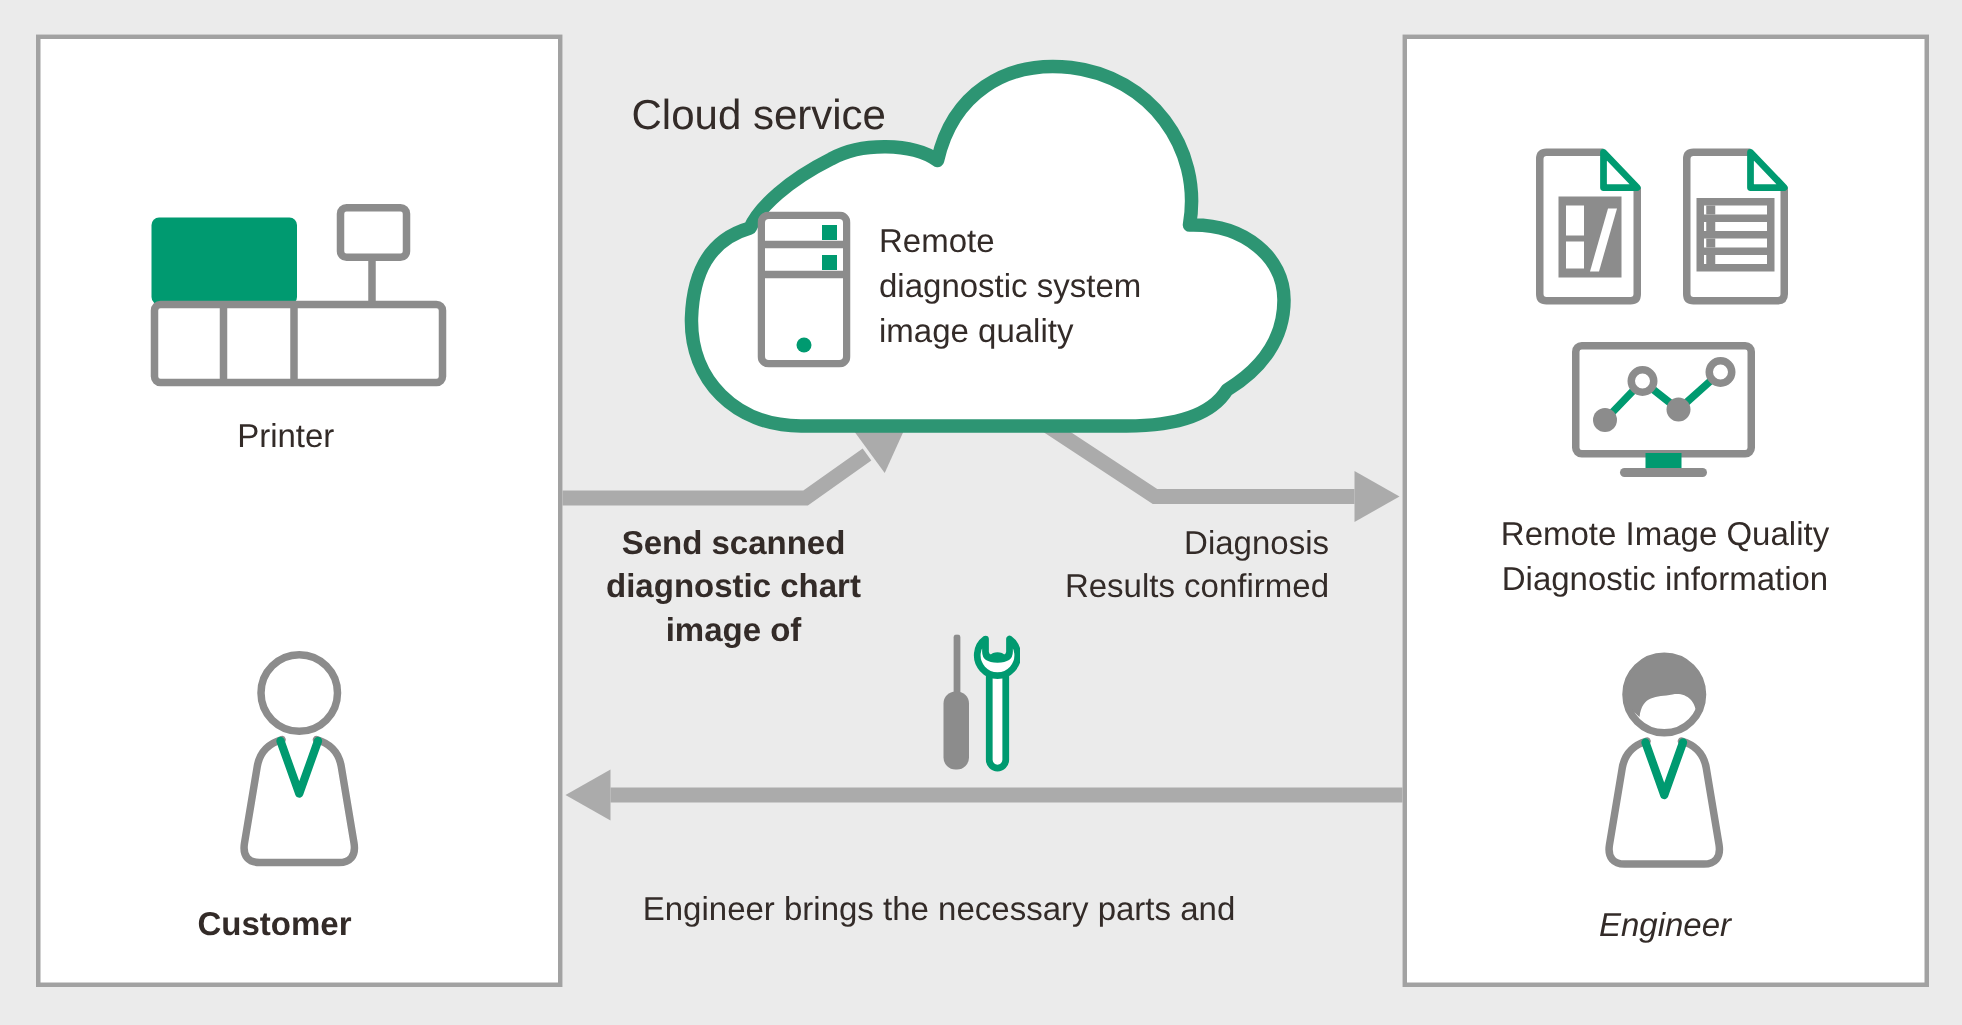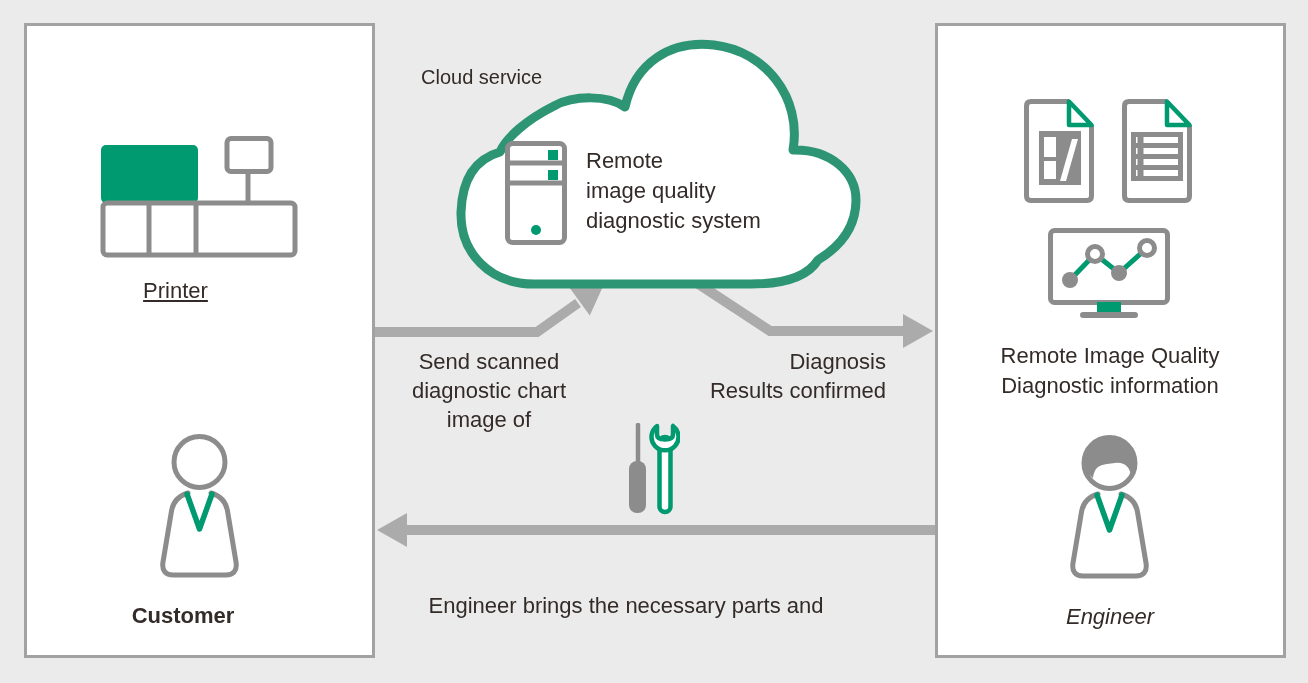--- a/index.html
+++ b/index.html
@@ -63,34 +63,34 @@
   </svg>
 
   <svg class="abs z3" width="198" height="122" viewBox="0 0 198 122" style="left:100px;top:136px;">
     <line class="sg" x1="148" y1="34" x2="148" y2="67" stroke-width="5"></line>
     <rect class="fw sg" x="127" y="2.5" width="44" height="33" rx="4" stroke-width="5"></rect>
     <rect class="fgr" x="1" y="9" width="97" height="58" rx="5"></rect>
     <rect class="fw sg" x="3" y="67" width="192" height="52" rx="4" stroke-width="5"></rect>
     <line class="sg" x1="49" y1="67" x2="49" y2="119" stroke-width="5"></line>
     <line class="sg" x1="96" y1="67" x2="96" y2="119" stroke-width="5"></line>
   </svg>
-  <div class="lbl" style="left:20px;top:276px;width:311px;text-decoration:underline;">Printer</div>
+  <div class="lbl" style="left:35px;top:276px;width:311px;">Printer</div>
 
   <svg class="abs z3" width="95" height="148" viewBox="0 0 95 148" style="left:152px;top:432px;">
     <circle class="fw sg" cx="47.5" cy="30" r="25.5" stroke-width="5"></circle>
     <path class="fw sg" stroke-width="5" stroke-linejoin="round" stroke-linecap="round" d="M36,61 C26,64 21,70 19.5,79 L11,130 C9.5,139 14,143 21,143 L74,143 C81,143 85.5,139 84,130 L75.5,79 C74,70 69,64 59,61"></path>
     <path class="fn sgr" stroke-width="5.5" stroke-linecap="round" stroke-linejoin="round" d="M35,62 L47.5,97 L60,62"></path>
   </svg>
   <div class="lbl" style="left:24px;top:601px;width:318px;font-weight:bold;">Customer</div>
 
-  <div class="lbl l" style="left:421px;top:62px;font-size:20px;">Cloud service</div>
+  <div class="lbl l" style="left:421px;top:62px;font-size:28px;">Cloud service</div>
   <div class="lbl l z4" style="left:586px;top:146px;">
     <div>Remote</div>
+    <div>diagnostic system</div>
     <div>image quality</div>
-    <div>diagnostic system</div>
   </div>
 
   <svg class="abs z3" width="62" height="104" viewBox="0 0 62 104" style="left:505px;top:141px;">
     <rect class="fw sg" x="2.5" y="2.5" width="57" height="99" rx="5" stroke-width="5"></rect>
     <line class="sg" x1="2.5" y1="22" x2="59.5" y2="22" stroke-width="5"></line>
     <line class="sg" x1="2.5" y1="42" x2="59.5" y2="42" stroke-width="5"></line>
     <rect class="fgr" x="43" y="9" width="10" height="10"></rect>
     <rect class="fgr" x="43" y="29" width="10" height="10"></rect>
     <circle class="fgr" cx="31" cy="89" r="5"></circle>
   </svg>
@@ -133,21 +133,21 @@
   </div>
 
   <svg class="abs z3" width="95" height="148" viewBox="0 0 95 148" style="left:1062px;top:433px;">
     <circle class="fw sg" cx="47.5" cy="30" r="25.5" stroke-width="5"></circle>
     <path class="fg" d="M22,31 C21,11 38,3 49,4 C63,5 73.5,15 73,31 C72.8,37 71,42 69,45 C69,33 61,28.5 53,30 C42,32 33,30 31,45 C26.5,41 22.5,37 22,31 Z"></path>
     <path class="fw sg" stroke-width="5" stroke-linejoin="round" stroke-linecap="round" d="M36,61 C26,64 21,70 19.5,79 L11,130 C9.5,139 14,143 21,143 L74,143 C81,143 85.5,139 84,130 L75.5,79 C74,70 69,64 59,61"></path>
     <path class="fn sgr" stroke-width="5.5" stroke-linecap="round" stroke-linejoin="round" d="M35,62 L47.5,97 L60,62"></path>
   </svg>
   <div class="lbl" style="left:935px;top:602px;width:350px;font-style:italic;">Engineer</div>
 
-  <div class="lbl" style="left:379px;top:347px;width:220px;line-height:29px;">
+  <div class="lbl" style="left:379px;top:347px;width:220px;line-height:29px;font-weight:bold;">
     <div>Send scanned</div>
     <div>diagnostic chart</div>
     <div>image of</div>
   </div>
   <div class="lbl" style="left:646px;top:347px;width:240px;line-height:29px;text-align:right;">
     <div>Diagnosis</div>
     <div>Results confirmed</div>
   </div>
   <div class="lbl" style="left:376px;top:552px;width:500px;line-height:29px;margin-top:39px;">
     <div>Engineer brings the necessary parts and</div>

